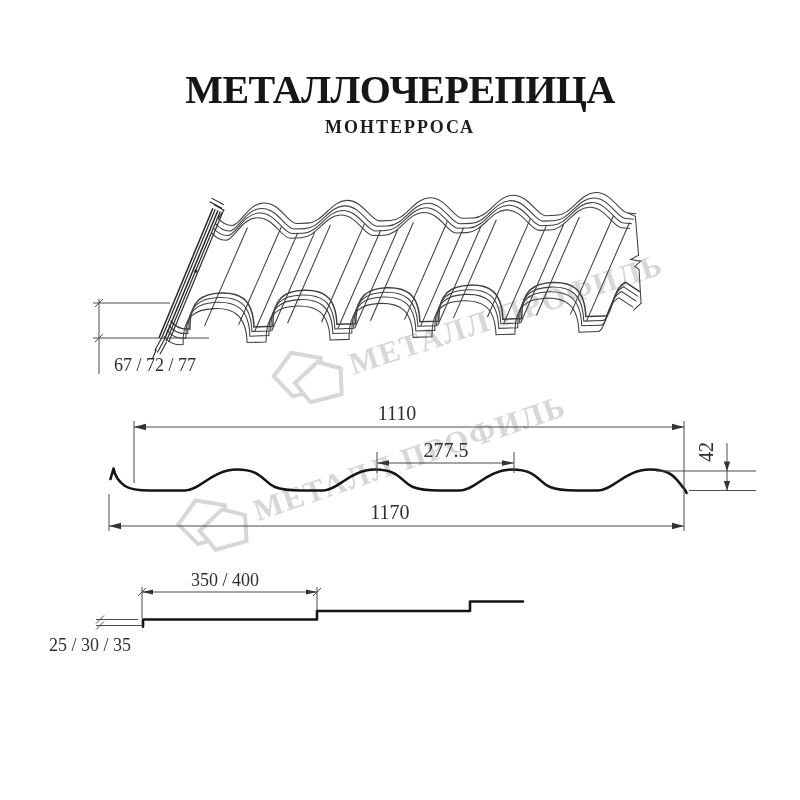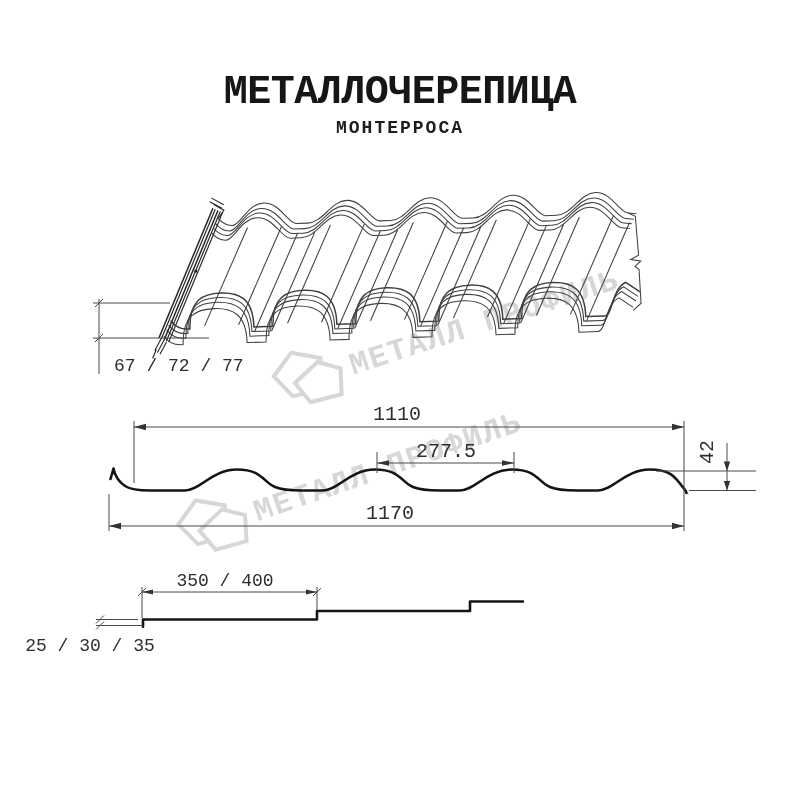--- a/index.html
+++ b/index.html
@@ -1,17 +1,17 @@
 <!DOCTYPE html>
 <html><head>
 <meta charset="utf-8">
 <style>
   html,body{margin:0;padding:0;background:#ffffff;}
   .stage{position:relative;width:800px;height:800px;background:#fff;overflow:hidden;
-         font-family:Liberation Mono, monospace;}
+         font-family:Liberation Serif, serif;}
   svg{display:block;}
   .title{font-size:40px;font-weight:bold;letter-spacing:-0.5px;fill:#161616;}
   .subtitle{font-size:18px;font-weight:bold;letter-spacing:2px;fill:#1d1d1d;}
   .dim{font-size:20px;fill:#2e2e2e;}
   .dimsmall{font-size:18px;fill:#2e2e2e;}
   .wm-text{font-size:31px;font-weight:bold;letter-spacing:1.5px;fill:#d7d7d7;}
   .thin{stroke:#3f3f3f;stroke-width:1.05;fill:none;}
   .dimline{stroke:#4a4a4a;stroke-width:1;fill:none;}
   .arrow{fill:#333;stroke:none;}
   .thick{stroke:#141414;stroke-width:2.6;fill:none;stroke-linecap:round;stroke-linejoin:round;}

